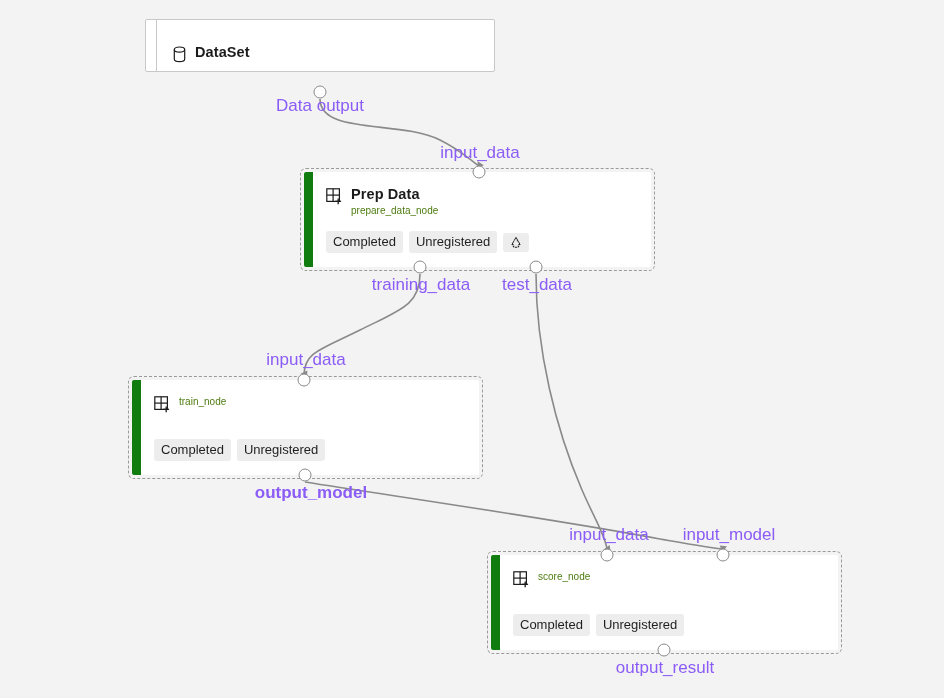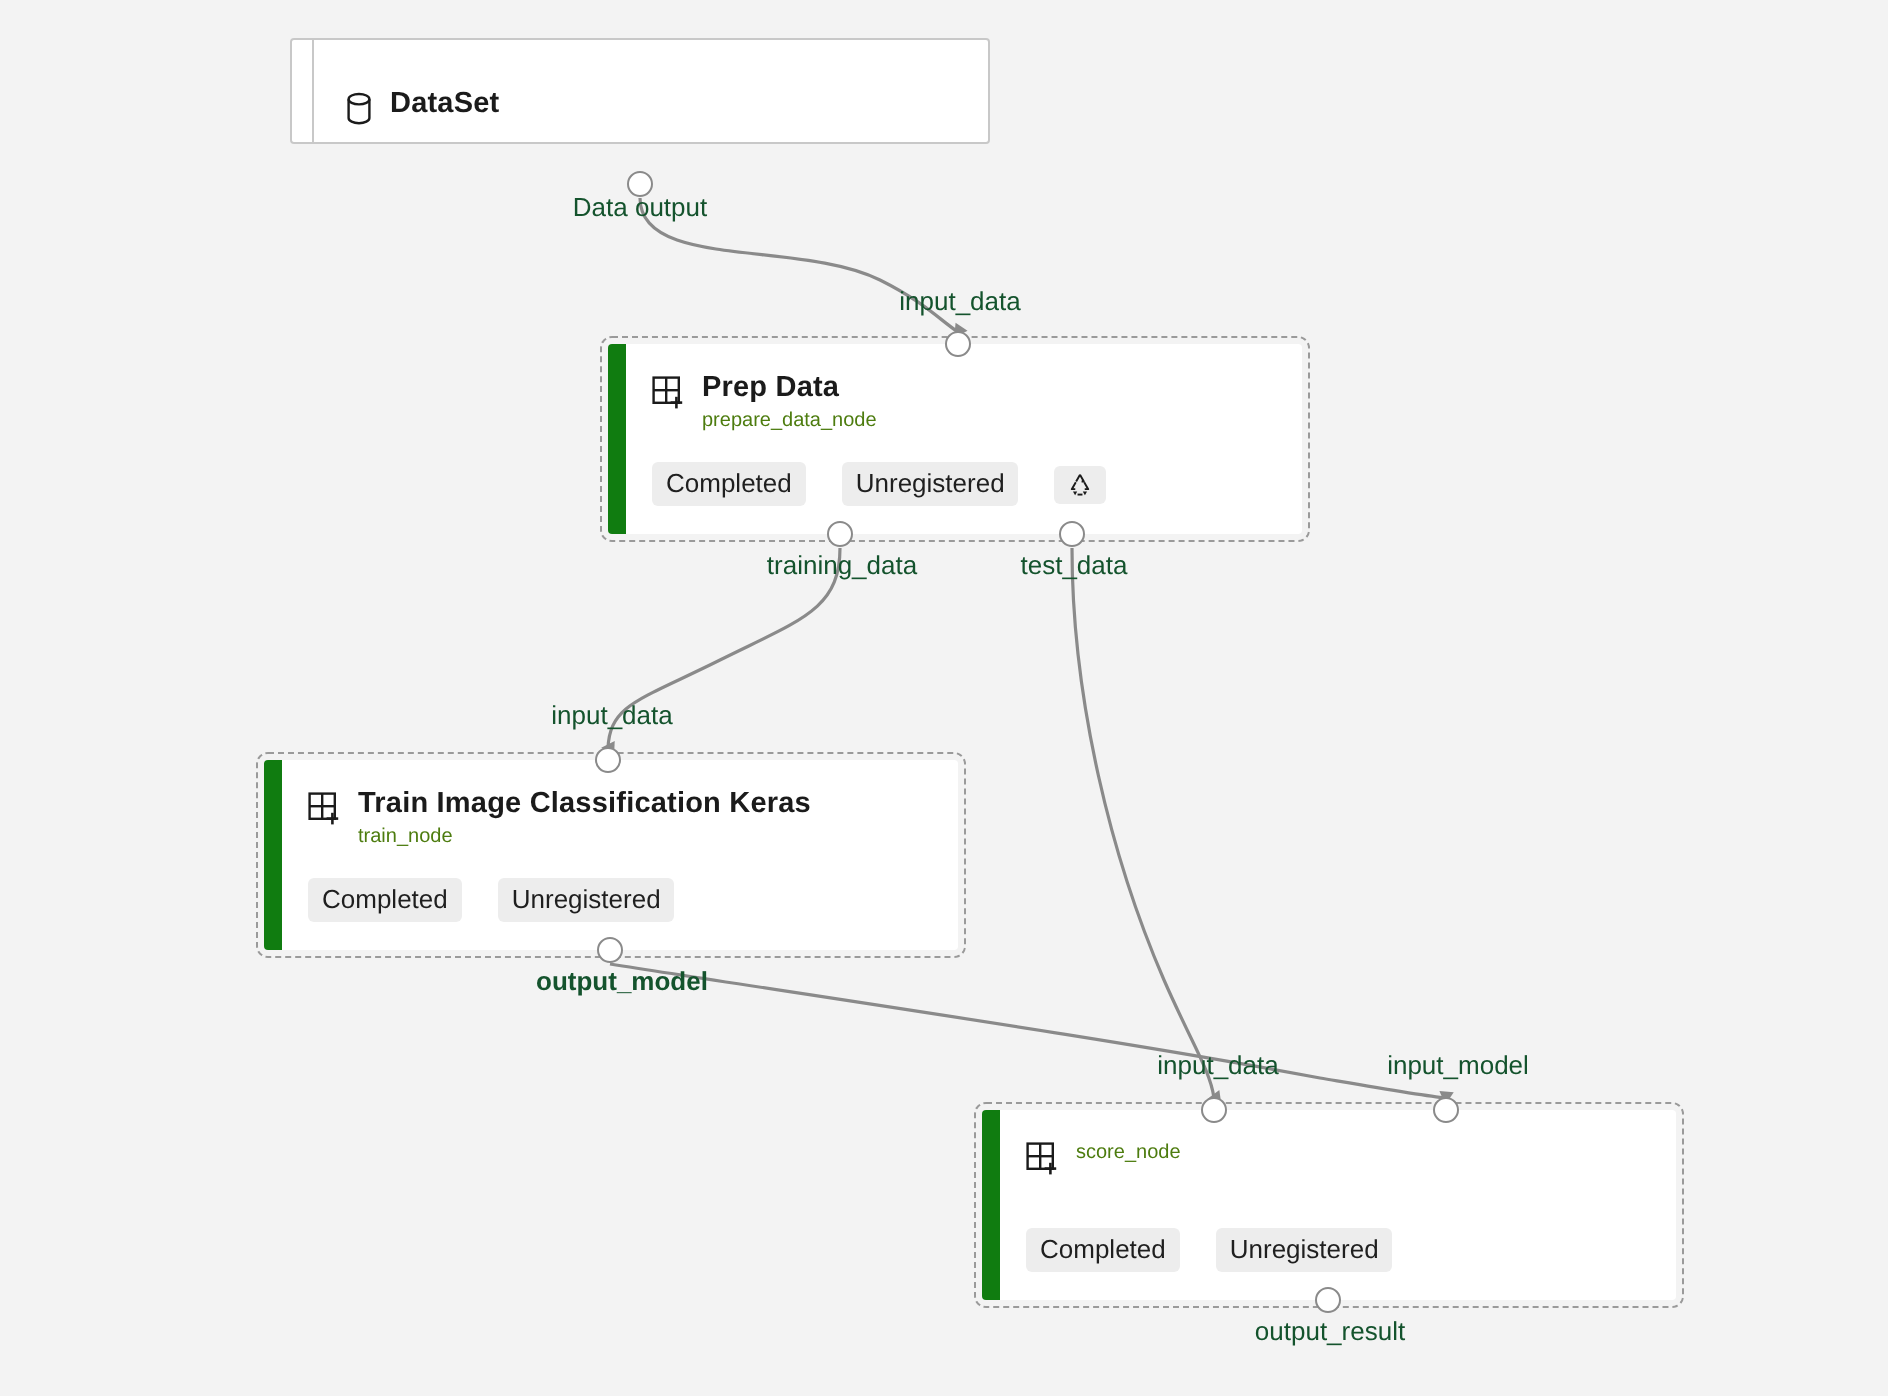--- a/index.html
+++ b/index.html
@@ -89,21 +89,21 @@
     margin-top: 2px;
   }
 
   
   .badges {
     position: absolute;
     left: 0;
     bottom: 0;
     display: flex;
     align-items: center;
-    gap: 18px;
+    gap: 6px;
   }
   .badge {
     background: #ededed;
     color: #1f1f1f;
     font-size: 13px;
     border-radius: 3px;
     padding: 3px 7px 4px 7px;
     white-space: nowrap;
   }
   .badge.icon-badge {
@@ -120,22 +120,22 @@
     height: 13px;
     border-radius: 50%;
     background: #ffffff;
     border: 1.3px solid #8a8a8a;
     box-sizing: border-box;
     transform: translate(-50%, -50%);
     z-index: 5;
   }
   .port-label {
     position: absolute;
-    font-size: 13px;
-    color: #14532d;
+    font-size: 17px;
+    color: #8b5cf6;
     white-space: nowrap;
     transform: translate(-50%, 0);
     z-index: 4;
   }
 </style>
 </head>
 <body>
 
 <div id="canvas">
 
@@ -212,21 +212,20 @@
         <span class="node-icon">
           <svg width="17" height="17" viewBox="0 0 17 17">
             <rect x="0.8" y="0.8" width="12.6" height="12.6" fill="none" stroke="#1b1b1b" stroke-width="1.2"></rect>
             <line x1="7.1" y1="0.8" x2="7.1" y2="13.4" stroke="#1b1b1b" stroke-width="1.2"></line>
             <line x1="0.8" y1="7.1" x2="13.4" y2="7.1" stroke="#1b1b1b" stroke-width="1.2"></line>
             <line x1="12.2" y1="10.4" x2="12.2" y2="16.2" stroke="#1b1b1b" stroke-width="1.3"></line>
             <line x1="9.3" y1="13.3" x2="15.1" y2="13.3" stroke="#1b1b1b" stroke-width="1.3"></line>
           </svg>
         </span>
         <span class="node-titles">
-          <span class="node-title">Train Image Classification Keras</span>
           <span class="node-subtitle">train_node</span>
         </span>
       </div>
       <div class="badges" style="bottom:14px;">
         <span class="badge">Completed</span>
         <span class="badge">Unregistered</span>
       </div>
     </div>
   </div>
 

